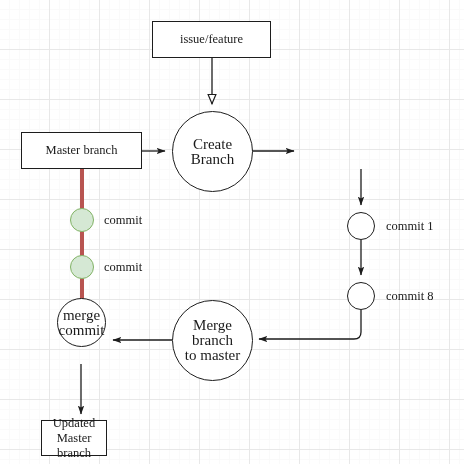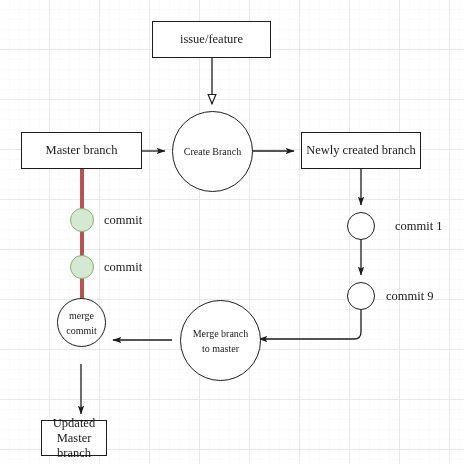--- a/index.html
+++ b/index.html
@@ -47,21 +47,21 @@
     position: absolute;
     box-sizing: border-box;
     border: 1.4px solid #1d1d1d;
     border-radius: 50%;
     background: #ffffff;
     display: flex;
     align-items: center;
     justify-content: center;
     text-align: center;
     color: #1a1a1a;
-    font-size: 10px;
+    font-size: 15px;
     line-height: 15px;
     white-space: pre-line;
   }
   .commit-dot {
     position: absolute;
     box-sizing: border-box;
     border-radius: 50%;
   }
   .side-label {
     position: absolute;
@@ -124,34 +124,31 @@
   </svg>
 
   <div class="box" style="left:152px; top:21px; width:119px; height:37px;">
     <span>issue/feature</span>
   </div>
 
   <div class="box" style="left:21px; top:132px; width:121px; height:37px;">
     <span>Master branch</span>
   </div>
 
-  <div class="box" style="left:301px; top:132px; width:120px; height:37px;">
-    <span>Newly created branch</span>
-  </div>
 
   <div class="box" style="left:41px; top:420px; width:66px; height:36px;">
     <span>Updated
 Master branch</span>
   </div>
 
   <div class="circle" style="left:172px; top:111px; width:81px; height:81px;">
     <span>Create Branch</span>
   </div>
 
-  <div class="circle" style="left:180px; top:300px; width:81px; height:81px;">
+  <div class="circle" style="left:172px; top:300px; width:81px; height:81px;">
     <span>Merge branch
 to master</span>
   </div>
 
   <div class="circle" style="left:57px; top:298px; width:49px; height:49px;">
     <span>merge
 commit</span>
   </div>
 
   <div class="circle" style="left:347px; top:212px; width:28px; height:28px;">
@@ -163,17 +160,17 @@
   </div>
 
   <div class="commit-dot" style="left:70px; top:208px; width:24px; height:24px; background:#d5e8d4; border:1.4px solid #82b366;"></div>
 
   <div class="commit-dot" style="left:70px; top:255px; width:24px; height:24px; background:#d5e8d4; border:1.4px solid #82b366;"></div>
 
   <div class="side-label" style="left:104px; top:213px;">commit</div>
 
   <div class="side-label" style="left:104px; top:260px;">commit</div>
 
-  <div class="side-label" style="left:395px; top:219px;">commit 1</div>
+  <div class="side-label" style="left:386px; top:219px;">commit 1</div>
 
-  <div class="side-label" style="left:386px; top:289px;">commit 9</div>
+  <div class="side-label" style="left:386px; top:289px;">commit 8</div>
 
 </div>
 
 </body></html>

